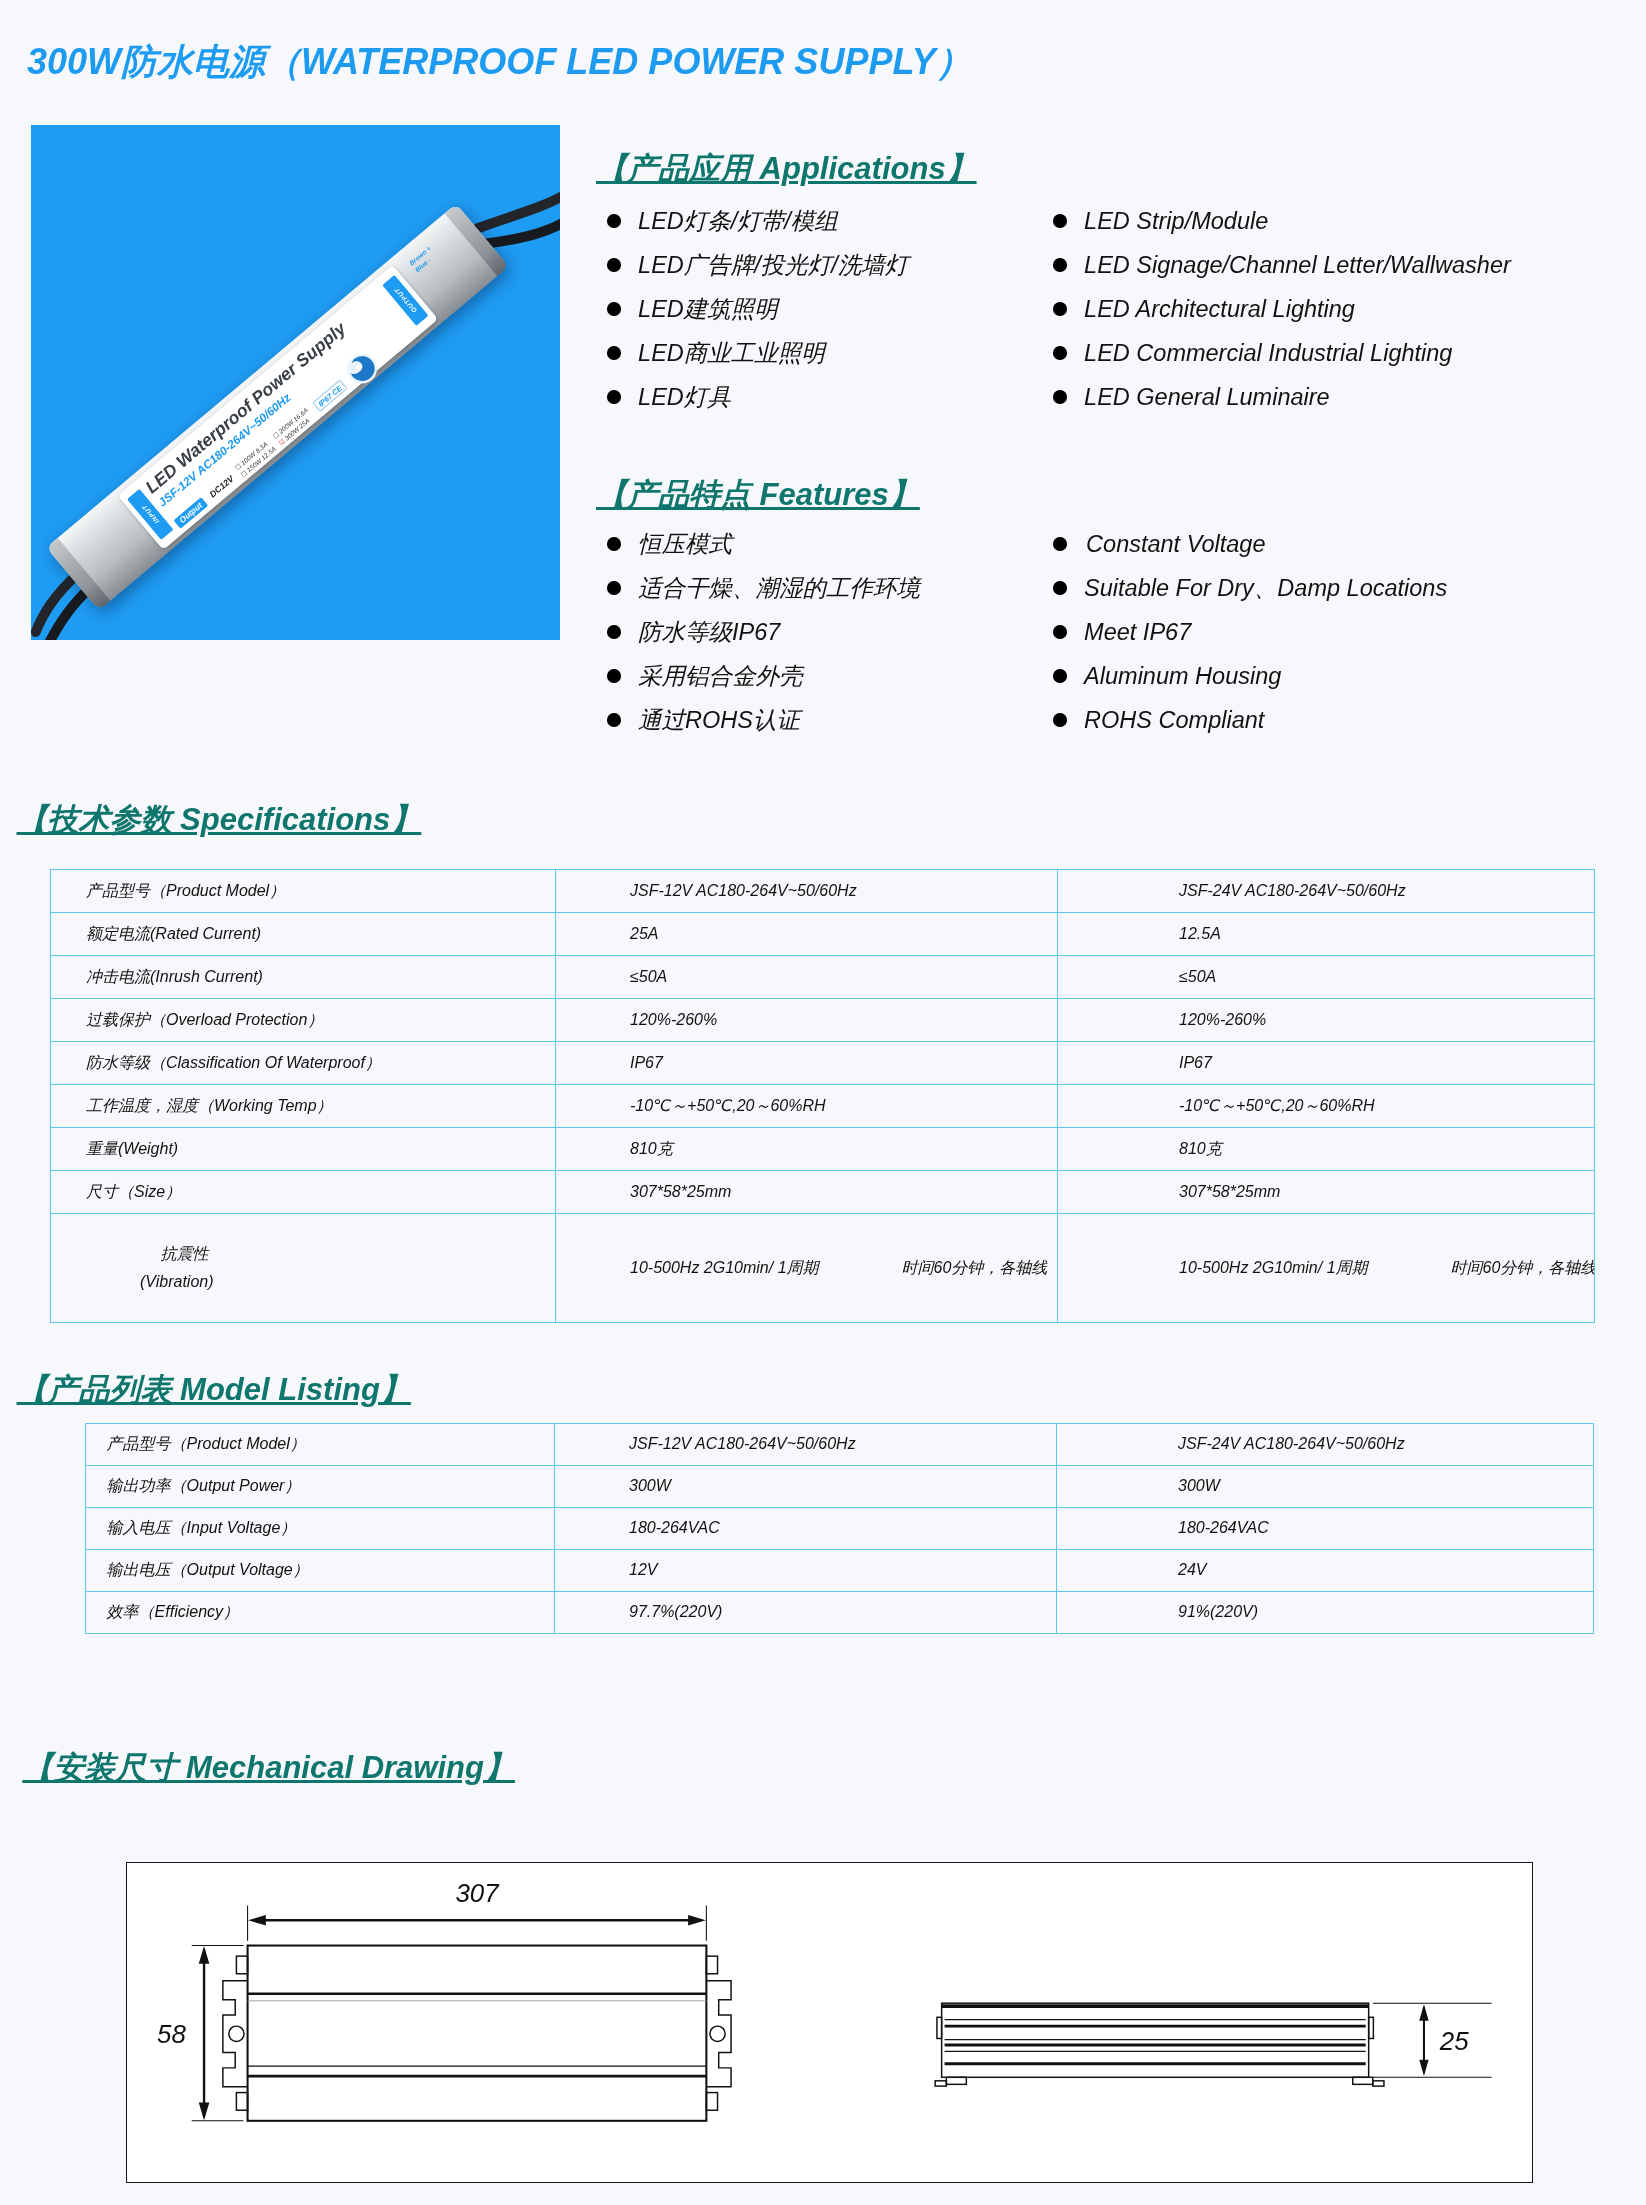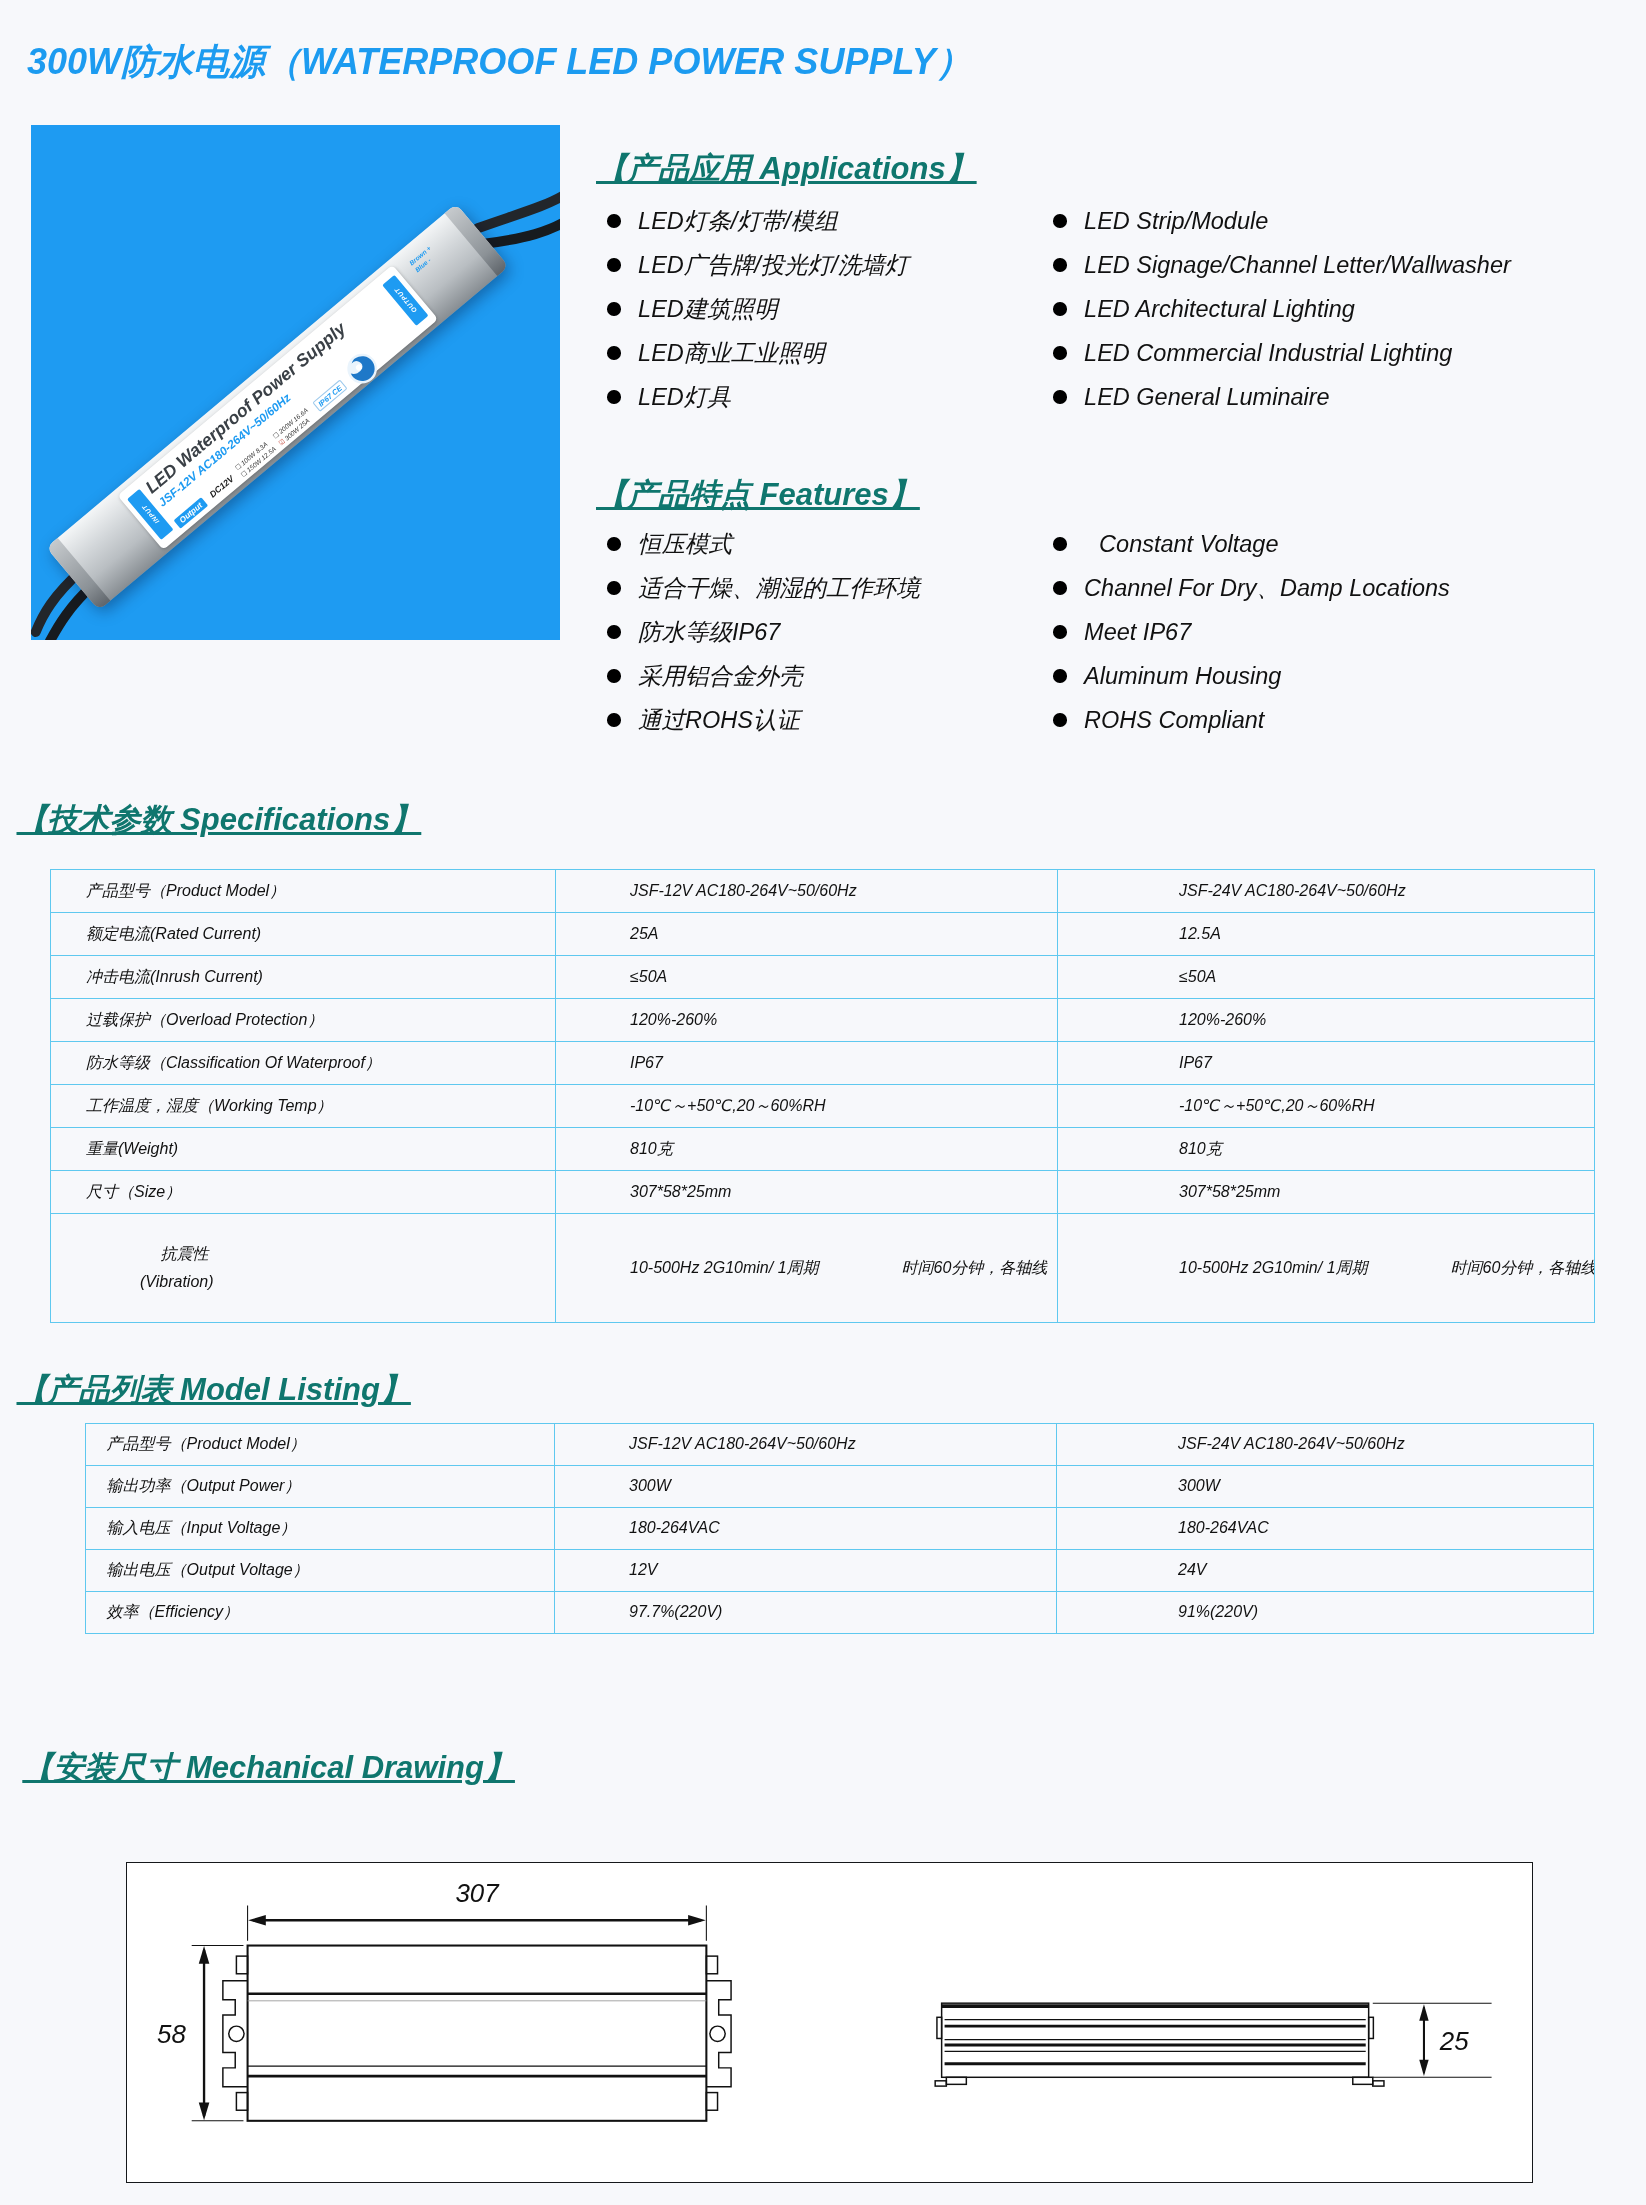--- a/index.html
+++ b/index.html
@@ -192,25 +192,25 @@
       <span>采用铝合金外壳</span>
     </li>
   <li>
       <span class="dot"></span>
       <span>通过ROHS认证</span>
     </li>
 </ul>
 <ul class="abs blist feat" style="left:1053px;top:522px;width:588px;">
   <li>
       <span class="dot"></span>
-      <span style="margin-left:15px;">Constant Voltage</span>
-    </li>
-  <li>
-      <span class="dot"></span>
-      <span>Channel For Dry、Damp Locations</span>
+      <span style="margin-left:2px;">Constant Voltage</span>
+    </li>
+  <li>
+      <span class="dot"></span>
+      <span>Suitable For Dry、Damp Locations</span>
     </li>
   <li>
       <span class="dot"></span>
       <span>Meet IP67</span>
     </li>
   <li>
       <span class="dot"></span>
       <span>Aluminum Housing</span>
     </li>
   <li>

